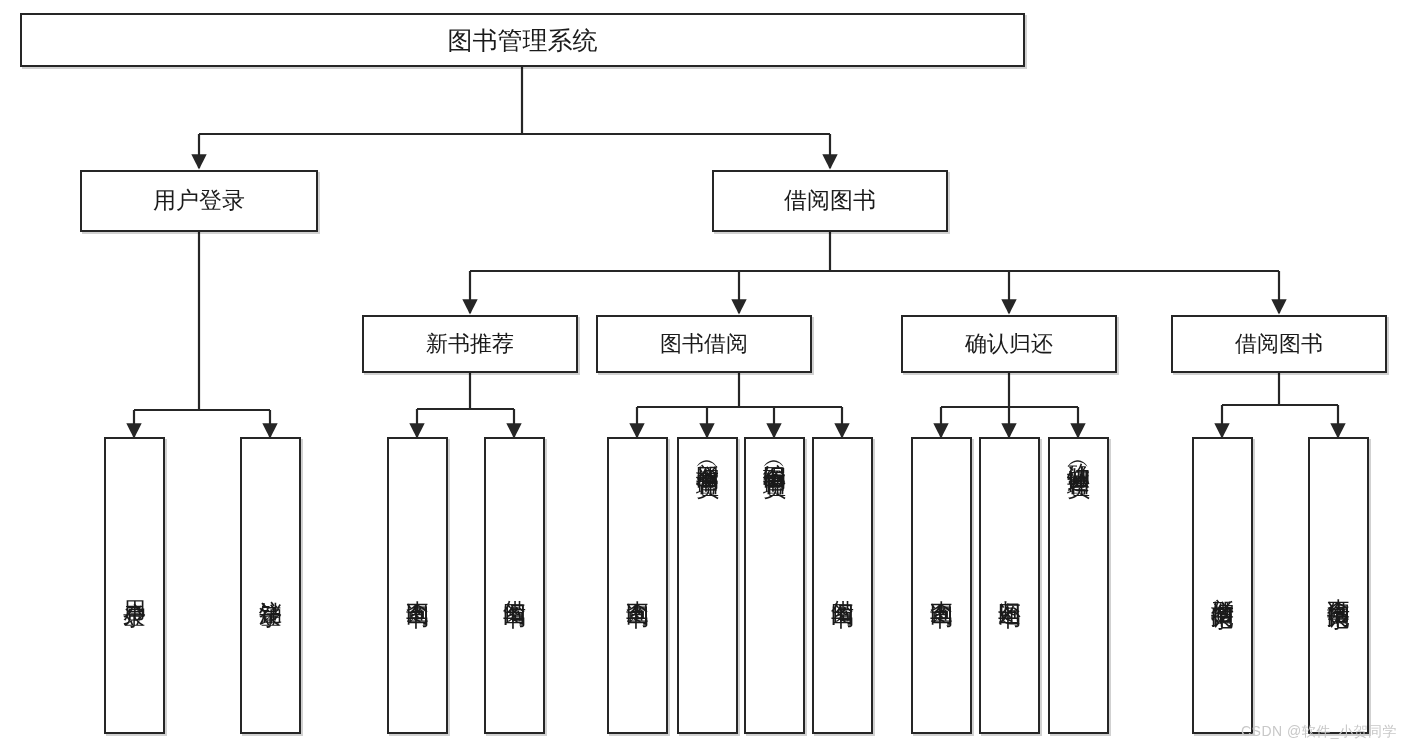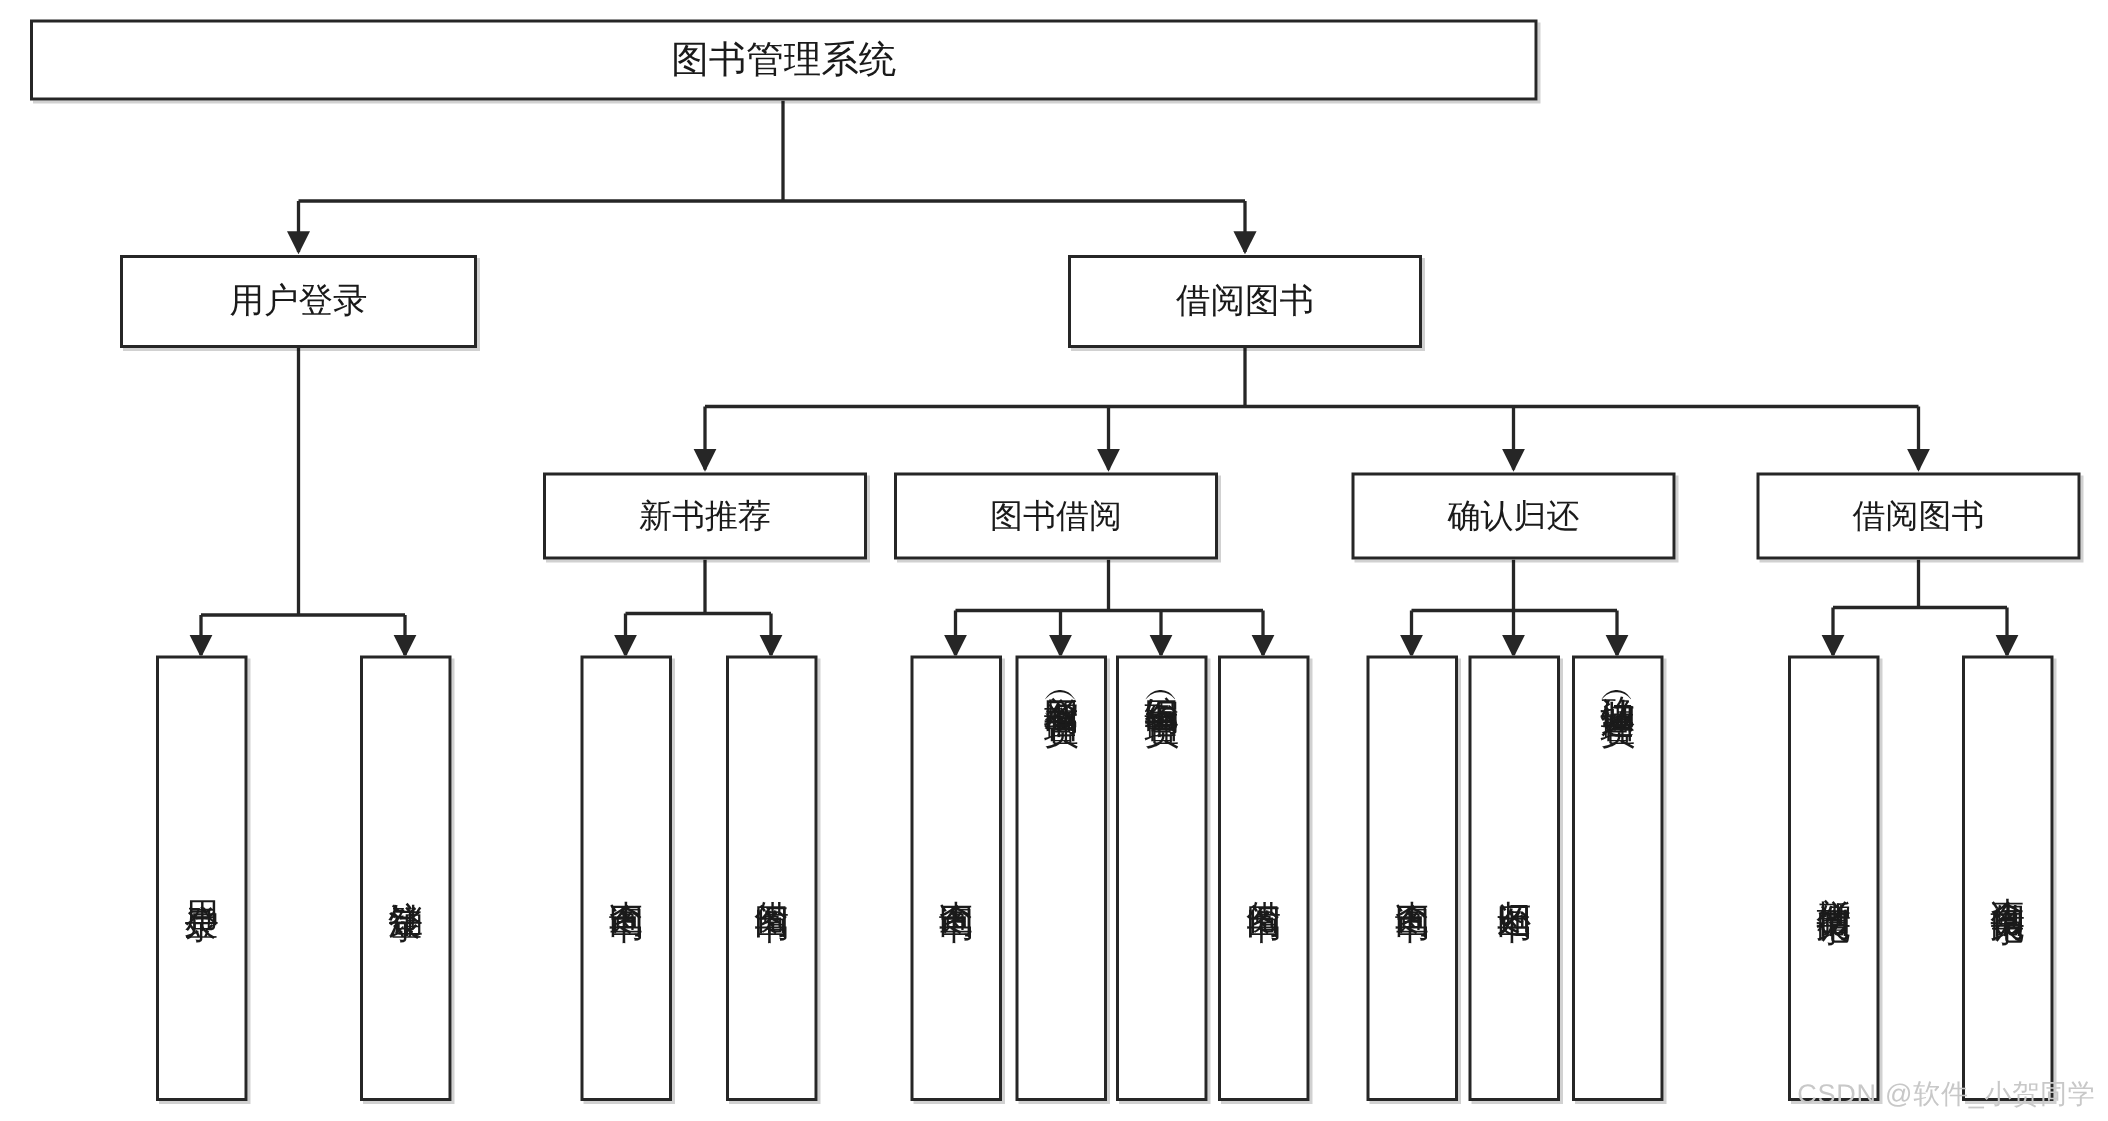--- a/index.html
+++ b/index.html
@@ -67,21 +67,21 @@
     stroke-width: 2.2;
     fill: none;
   }
   .arrow-head {
     fill: #262626;
   }
   #watermark {
     position: absolute;
     right: 8px;
     bottom: 6px;
-    font-size: 18px;
+    font-size: 14px;
     color: #c8c8c8;
     letter-spacing: 0.5px;
     user-select: none;
   }
 </style>
 </head>
 <body>
 
 <div id="diagram-root">
 

